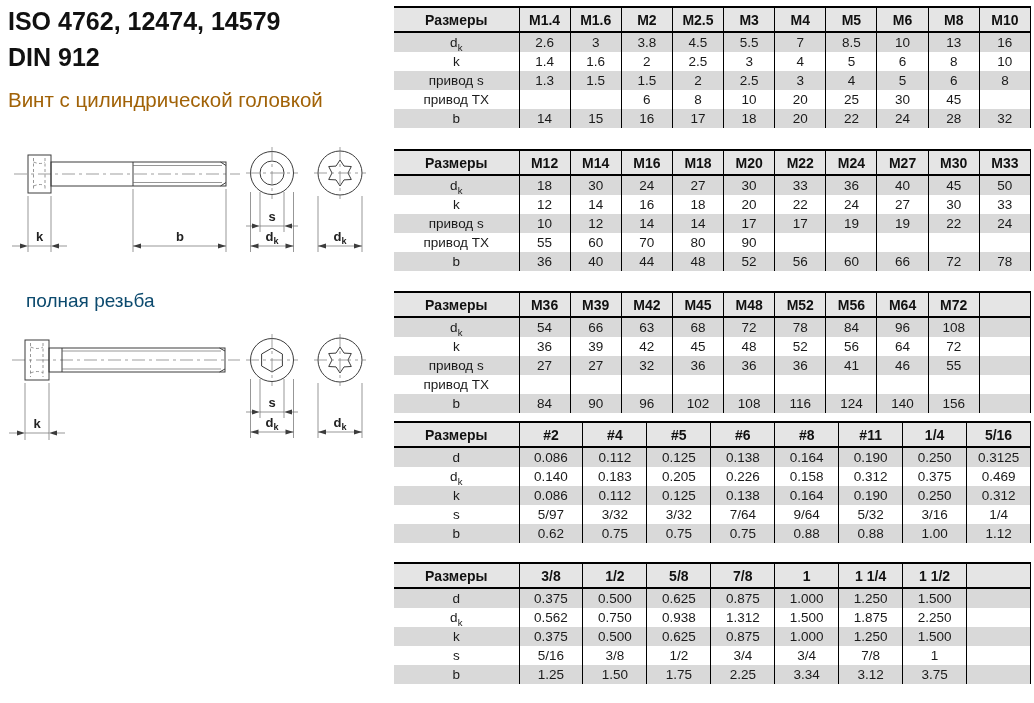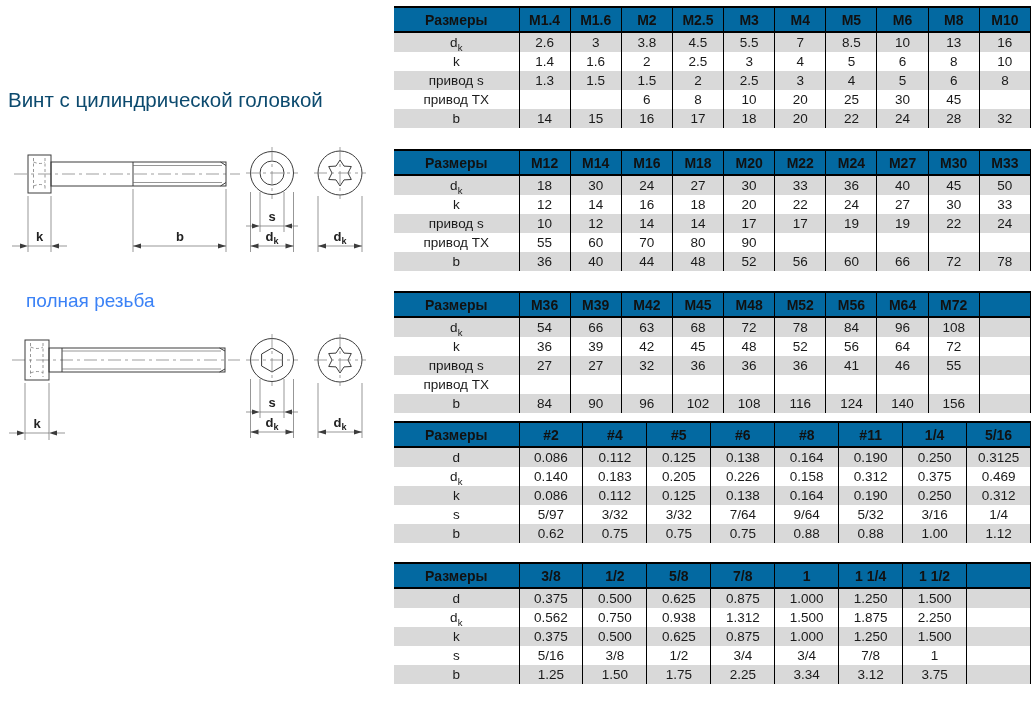--- a/index.html
+++ b/index.html
@@ -2,57 +2,61 @@
 <html><head>
 <meta charset="utf-8">
 <style>
   html,body{margin:0;padding:0;background:#fff;}
   .page{
     position:relative;width:1034px;height:703px;background:#fff;overflow:hidden;
     font-family:"Liberation Sans",sans-serif;color:#1a1a1a;
   }
   
   .title-block{position:absolute;left:8px;top:4px;font-weight:bold;font-size:25px;line-height:1.42;color:#111;}
-  .subtitle{position:absolute;left:8px;top:88px;font-size:20.5px;color:#0c4a6e;}
-  .full-thread{position:absolute;left:26px;top:290px;font-size:19px;color:#3b82f6;}
+  .subtitle{position:absolute;left:8px;top:88px;font-size:20.5px;color:#a16207;}
+  .full-thread{position:absolute;left:26px;top:290px;font-size:19px;color:#0c4a6e;}
   .drawing{position:absolute;left:0;}
   .drawing.d1{top:140px;}
   .drawing.d2{top:330px;}
   
   .tables{position:absolute;left:394px;top:0;width:640px;}
   table.dim-table{border-collapse:collapse;table-layout:fixed;width:637px;}
   table.t1{margin-top:6px;}
   table.t2{margin-top:21px;}
   table.t3{margin-top:20px;}
   table.t4{margin-top:8px;}
   table.t5{margin-top:19px;}
   .dim-table th,.dim-table td{
     border-right:1px solid #000;text-align:center;vertical-align:middle;
     padding:0 2px;white-space:nowrap;overflow:hidden;
   }
   .dim-table thead th{
-    background:#0369a1;border-top:2px solid #000;border-bottom:2.5px solid #000;
+    background:#e5e5e5;border-top:2px solid #000;border-bottom:2.5px solid #000;
     font-weight:bold;font-size:14px;height:23px;color:#111;
   }
   .dim-table tbody td{font-size:13.5px;height:19px;color:#1a1a1a;}
   .dim-table tbody tr:nth-child(odd) td{background:#d9d9d9;}
   .dim-table sub{font-size:9.5px;line-height:0;}
   
   .ln{stroke:#3c3c3c;stroke-width:1;fill:none;}
   .thin{stroke:#6a6a6a;stroke-width:0.7;fill:none;}
   .cl{stroke:#777;stroke-width:0.7;fill:none;stroke-dasharray:13 4 3 4;}
   .hid{stroke:#6a6a6a;stroke-width:0.7;fill:none;stroke-dasharray:3 2.5;}
   .arr{fill:#3c3c3c;stroke:none;}
   .dimtxt{font-family:"Liberation Sans",sans-serif;font-size:13px;font-weight:bold;fill:#222;}
 </style>
 </head>
 <body>
 
 <div class="page">
 
+  <div class="title-block">
+    <div>ISO 4762, 12474, 14579</div>
+    <div>DIN 912</div>
+  </div>
   <div class="subtitle">Винт с цилиндрической головкой</div>
   <div class="full-thread">полная резьба</div>
 
   <svg class="drawing d1" width="390" height="122" viewBox="0 0 390 122">
     <g>
       <line class="cl" x1="14" y1="34" x2="240" y2="34"></line>
       <rect class="ln" x="28" y="15" width="23" height="38"></rect>
       <line class="hid" x1="33.5" y1="18" x2="33.5" y2="50"></line>
       <line class="hid" x1="45" y1="18" x2="45" y2="50"></line>
       <path class="hid" d="M33.5 22 Q41 25 45 22 M33.5 46 Q41 43 45 46"></path>

